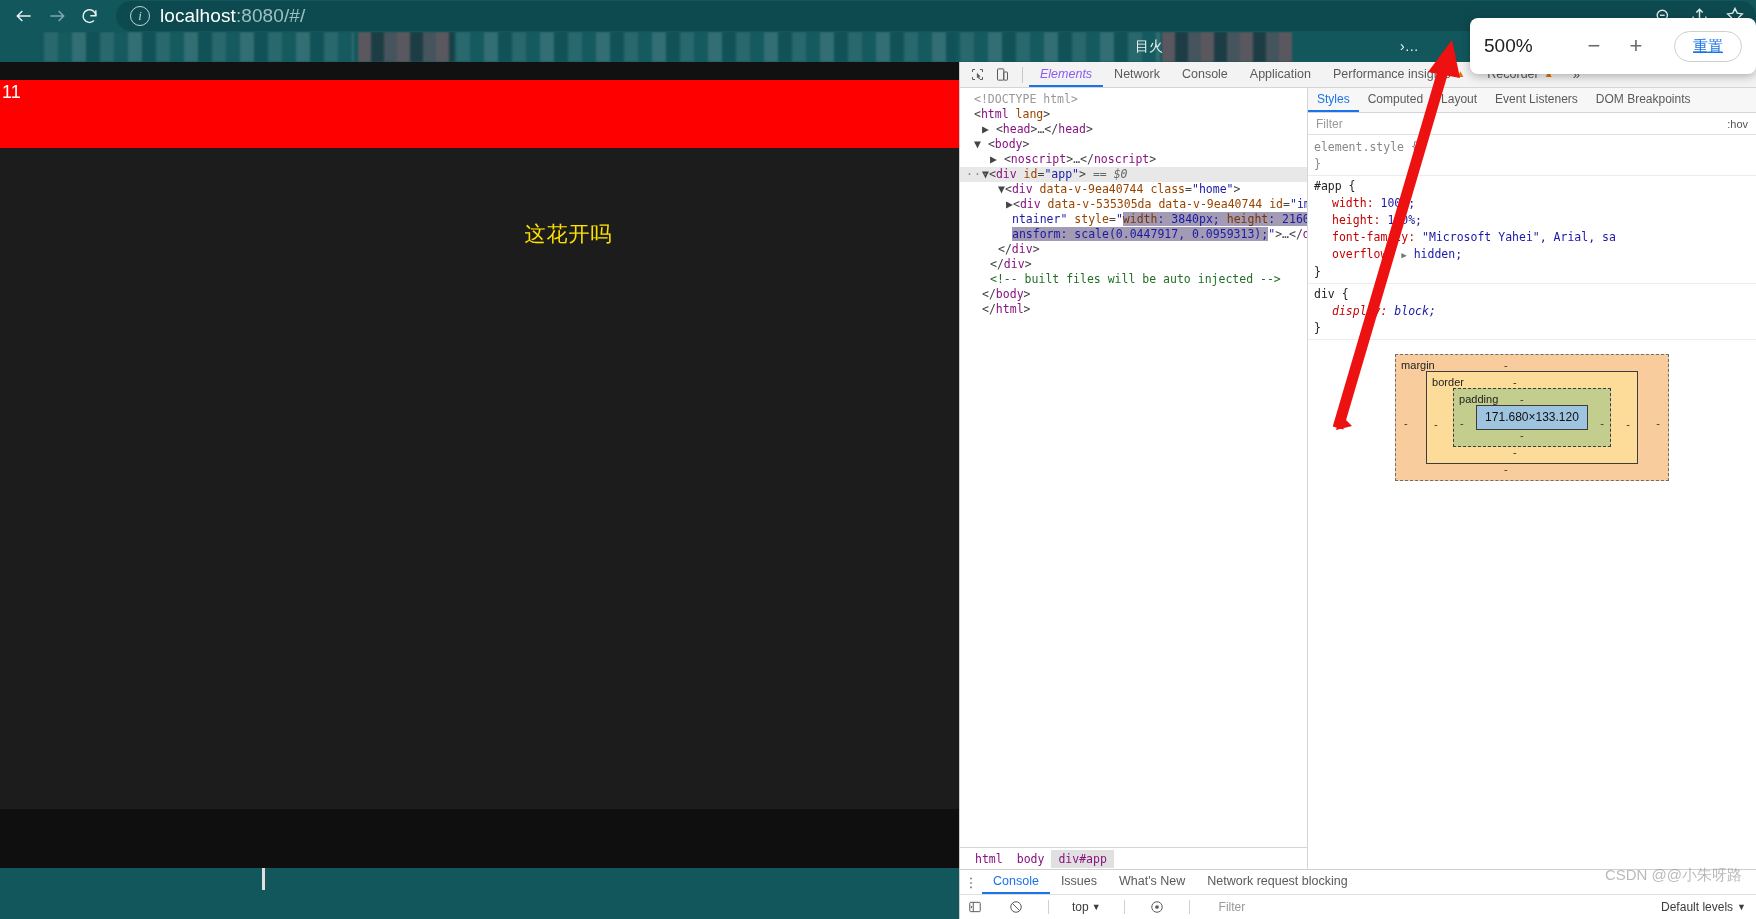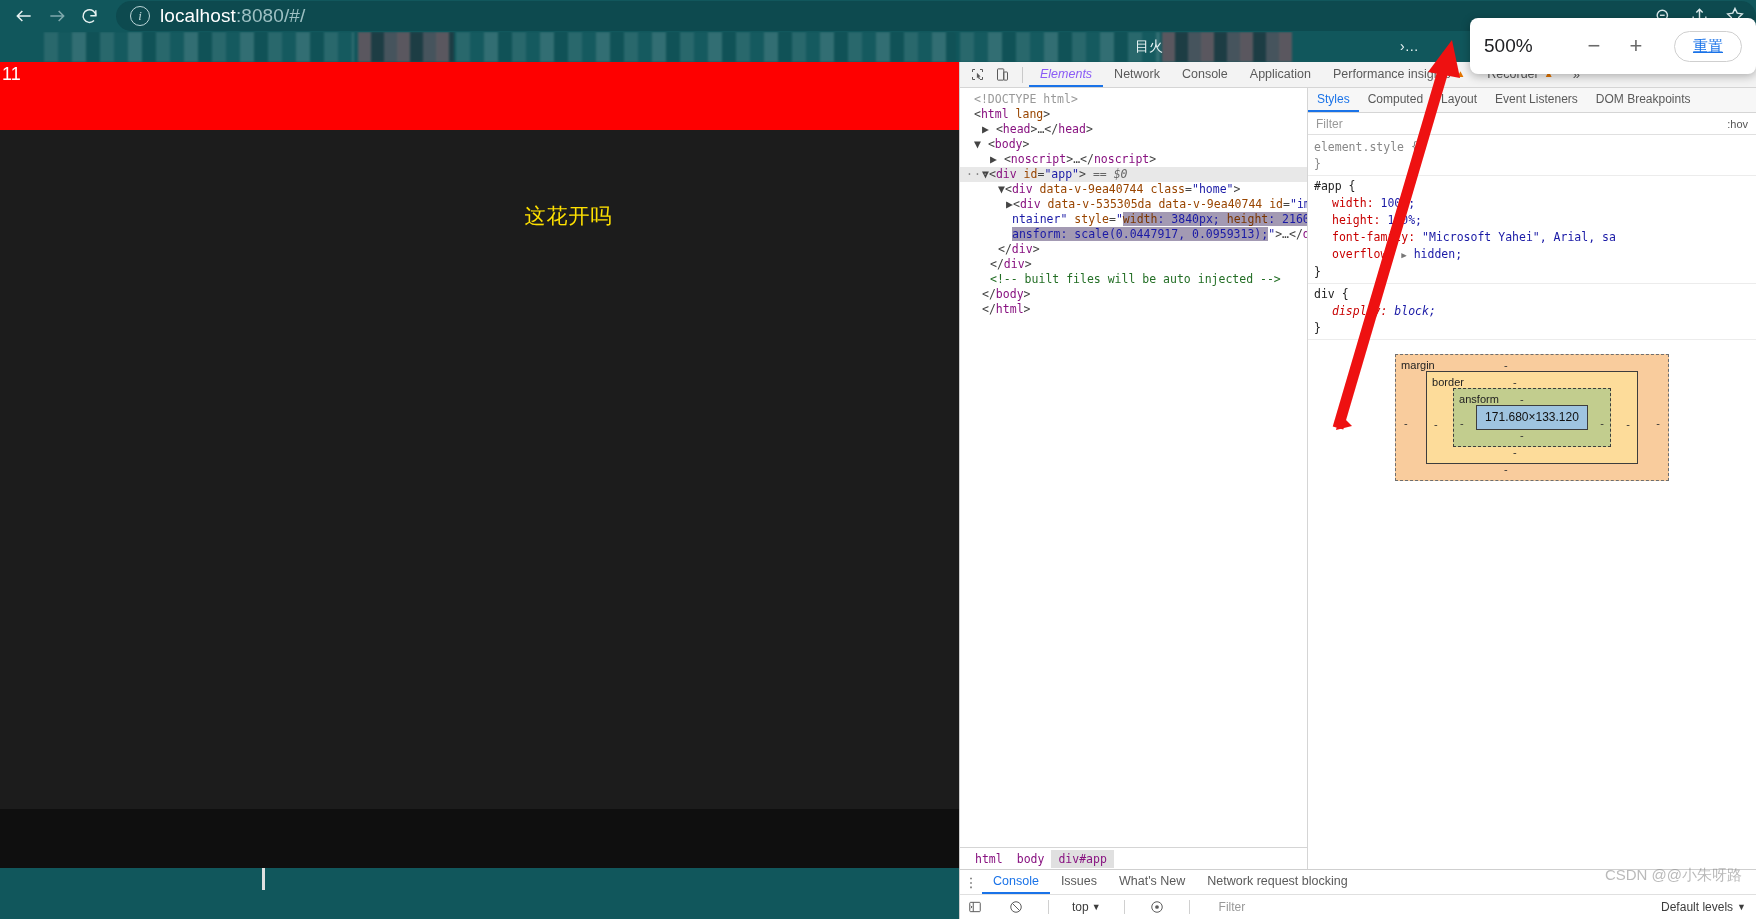--- a/index.html
+++ b/index.html
@@ -112,21 +112,21 @@
     filter: blur(1.2px);
   }
   .bm-text {
     position: absolute; top: 6px;
     color: #eaf4f5; font-size: 14px;
     white-space: nowrap;
   }
 
   
   .page-viewport {
-    position: absolute; left: 0; top: 62px;
+    position: absolute; left: 0; top: 80px;
     width: 1137px; height: 747px;
     background: #1c1c1c;
     overflow: hidden;
   }
   .red-band {
     position: absolute; left: 0; top: 0;
     width: 959px; height: 68px;
     background: #fe0000;
   }
   .corner-num {
@@ -681,21 +681,21 @@
               <span class="dash-b" style="left:108px; bottom:2px;">-</span>
 
               <div class="bm-border">
                 <span class="bm-label">border</span>
                 <span class="dash-t" style="left:86px; top:2px;">-</span>
                 <span class="dash-l" style="left:7px; top:48%;">-</span>
                 <span class="dash-r" style="right:7px; top:48%;">-</span>
                 <span class="dash-b" style="left:86px; bottom:2px;">-</span>
 
                 <div class="bm-padding">
-                  <span class="bm-label">ansform</span>
+                  <span class="bm-label">padding</span>
                   <span class="dash-t" style="left:66px; top:2px;">-</span>
                   <span class="dash-l" style="left:6px; top:46%;">-</span>
                   <span class="dash-r" style="right:6px; top:46%;">-</span>
                   <span class="dash-b" style="left:66px; bottom:2px;">-</span>
 
                   <div class="bm-content">171.680×133.120</div>
                 </div>
               </div>
             </div>
           </div>

